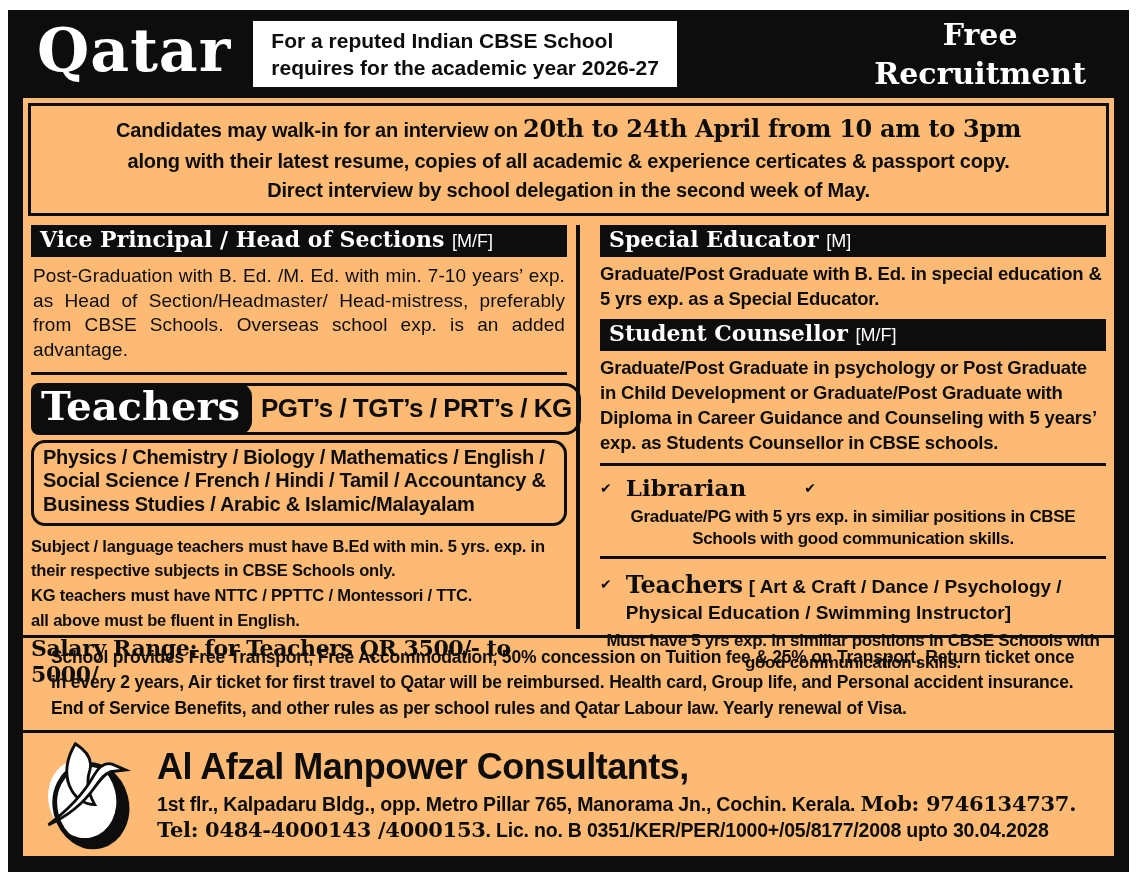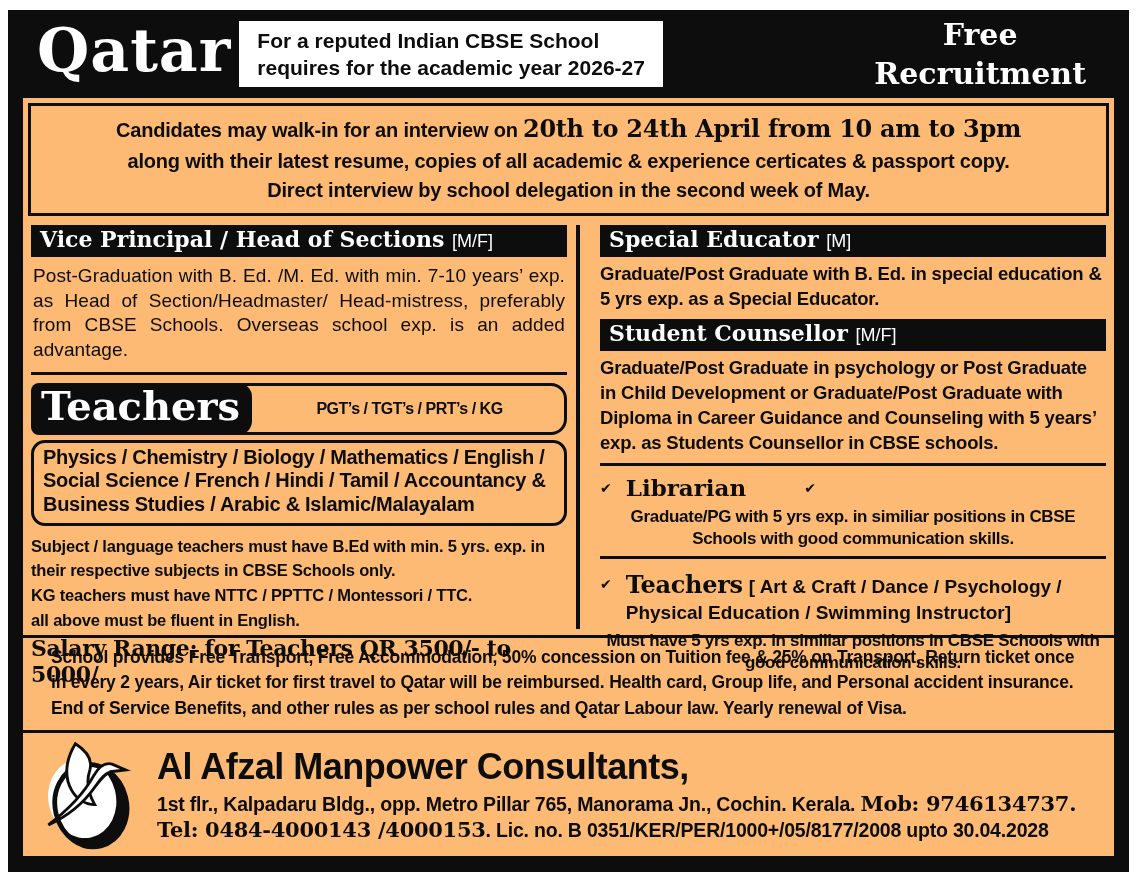--- a/index.html
+++ b/index.html
@@ -6,21 +6,21 @@
   .page{width:1137px;height:880px;background:#fff;position:relative;overflow:hidden;
         font-family:"Liberation Sans",sans-serif;color:#0d0d0d;}
   .ad{position:absolute;top:10px;left:8px;width:1121px;height:862px;box-sizing:border-box;
       background:#fdba74;border-left:15px solid #0d0d0d;border-right:15px solid #0d0d0d;
       border-bottom:16px solid #0d0d0d;display:flex;flex-direction:column;}
   
   .hdr{background:#0d0d0d;color:#fff;height:88px;flex:none;display:flex;align-items:center;
        padding:0 14px 0 14px;}
   .brand{font-family:"DejaVu Serif",serif;font-weight:bold;font-size:60px;line-height:1;
          padding-bottom:8px;letter-spacing:1px;flex:none;}
-  .subbox{background:#fff;color:#0d0d0d;margin-left:8px;padding:6px 18px;text-align:left;
+  .subbox{background:#fff;color:#0d0d0d;margin-left:22px;padding:6px 18px;text-align:left;
           font-weight:bold;font-size:21px;line-height:1.3;flex:none;}
   .badge{margin-left:auto;margin-right:14px;text-align:center;font-family:"DejaVu Serif",serif;
          font-weight:bold;font-size:30px;line-height:1.3;}
   
   .intro{border:3px solid #0d0d0d;margin:5px 5px 3px 5px;text-align:center;
          padding:6px 8px 8px;font-weight:bold;font-size:20px;line-height:1.45;letter-spacing:-0.2px;}
   .intro .emph{font-family:"DejaVu Serif",serif;font-size:24px;letter-spacing:-0.3px;}
   
   .cols{display:flex;flex:1;padding:6px 6px 0 8px;min-height:0;}
   .colL{width:545px;flex:none;padding-right:9px;box-sizing:border-box;}
@@ -33,21 +33,21 @@
           margin:7px 2px 9px;letter-spacing:0.1px;}
   .hrule{border:none;border-top:3px solid #0d0d0d;margin:0 0 8px;}
   .rrule{border:none;border-top:3px solid #0d0d0d;margin:5px 0 4px;}
   
   .trow{display:flex;align-items:stretch;}
   .tloz{position:relative;z-index:2;background:#0d0d0d;color:#fff;font-family:"DejaVu Serif",serif;
         font-weight:bold;font-size:40px;line-height:1;padding:3px 12px 9px 10px;
         border-radius:8px 14px 14px 8px;flex:none;}
   .pgt{flex:1;border:3px solid #0d0d0d;border-radius:16px;margin-left:-26px;
        padding:0 6px 0 32px;display:flex;align-items:center;justify-content:center;
-       font-weight:bold;font-size:16px;letter-spacing:-0.5px;white-space:nowrap;text-align:center;}
+       font-weight:bold;font-size:26px;letter-spacing:-0.5px;white-space:nowrap;text-align:center;}
   .subj{border:3px solid #0d0d0d;border-radius:14px;margin-top:5px;padding:3px 9px 6px;
         font-weight:bold;font-size:20px;line-height:1.18;letter-spacing:-0.3px;}
   .notes{margin-top:8px;font-weight:bold;font-size:16.5px;line-height:1.5;letter-spacing:-0.2px;}
   .salary{font-family:"DejaVu Serif",serif;font-weight:bold;font-size:22px;
           letter-spacing:-0.4px;margin-top:2px;}
   
   .rbody{font-weight:bold;font-size:18.5px;line-height:1.35;margin:5px 0 7px;letter-spacing:-0.2px;}
   .librow{display:flex;align-items:baseline;padding:4px 0 2px;
           font-family:"DejaVu Serif",serif;font-weight:bold;font-size:23px;}
   .chk{font-size:14px;flex:none;position:relative;top:-3px;font-family:"DejaVu Sans",sans-serif;}

